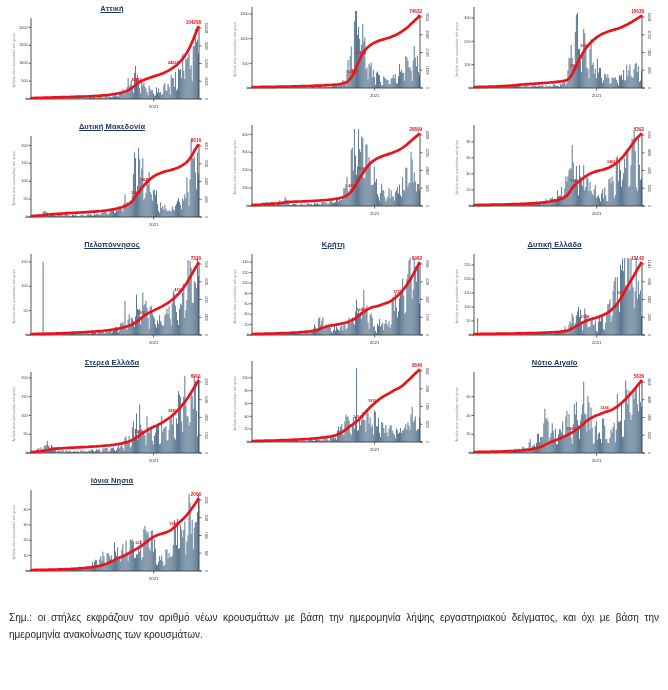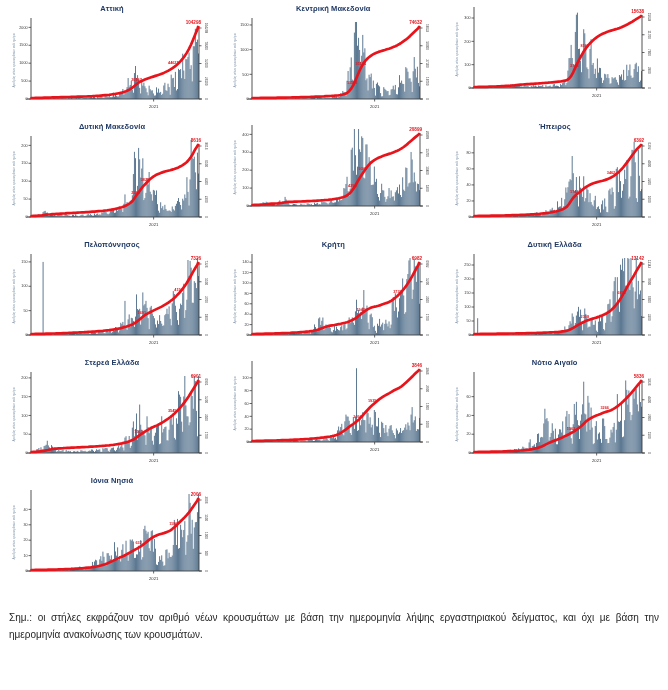--- a/index.html
+++ b/index.html
@@ -1,20 +1,20 @@
 <!DOCTYPE html>
 <html><head>
 <meta charset="utf-8">
 <style>
   html,body{margin:0;padding:0;background:#ffffff;}
   body{width:668px;height:690px;font-family:"Liberation Sans",sans-serif;overflow:hidden;}
   .page{width:668px;box-sizing:border-box;padding:2px 3px 0 3px;}
   .charts-grid{display:grid;grid-template-columns:repeat(3,1fr);column-gap:2px;row-gap:6px;}
   .chart-cell{margin:0;width:218px;}
-  .chart-title{text-align:center;font-weight:bold;font-size:7.5px;letter-spacing:.1px;margin:2px 0 0 0;}
+  .chart-title{text-align:center;font-weight:bold;font-size:7.5px;letter-spacing:.1px;margin:2px 0 0 0;text-decoration:underline;}
   .chart-svg{display:block;margin:0 auto;}
   .footnote{margin:24px 6px 0 6px;font-size:10px;line-height:1.65;color:#262626;text-align:justify;}
 </style>
 </head>
 <body>
 
 <div class="page">
   <div class="charts-grid">
   <figure class="chart-cell">
     <figcaption class="chart-title" style="color: rgb(31, 56, 100);">Αττική</figcaption>
@@ -208,21 +208,20 @@
           <text x="150.64" y="94.5" text-anchor="middle" font-size="4.2" fill="#333333">2021</text>
           <text x="12" y="47.5" font-size="3.2" fill="#7a90a8" text-anchor="middle" transform="rotate(-90 12 47.5)">Αριθμός νέων κρουσμάτων ανά ημέρα</text>
           <polyline points="28.5,85.0 30.6,85.0 32.7,84.9 34.8,84.9 36.9,84.8 39.0,84.8 41.1,84.7 43.2,84.6 45.3,84.6 47.4,84.5 49.5,84.4 51.6,84.4 53.7,84.3 55.8,84.3 57.9,84.2 60.0,84.2 62.1,84.1 64.2,84.0 66.3,84.0 68.4,83.9 70.5,83.9 72.6,83.8 74.7,83.7 76.8,83.7 78.9,83.6 81.0,83.5 83.1,83.5 85.2,83.4 87.3,83.3 89.4,83.2 91.5,83.0 93.6,82.9 95.7,82.8 97.8,82.6 99.9,82.4 102.0,82.2 104.1,82.0 106.2,81.8 108.3,81.5 110.4,81.2 112.5,80.9 114.6,80.5 116.7,80.1 118.8,79.6 120.9,79.0 123.0,78.2 125.1,77.3 127.2,76.1 129.3,74.7 131.4,73.0 133.5,71.3 135.6,69.7 137.7,68.4 139.8,67.5 141.9,66.6 144.0,65.8 146.1,65.0 148.2,64.3 150.3,63.6 152.4,62.9 154.5,62.2 156.6,61.5 158.7,60.7 160.8,59.9 162.9,58.9 165.0,57.9 167.1,56.7 169.2,55.3 171.3,53.9 173.4,52.2 175.5,50.3 177.6,48.1 179.7,45.7 181.8,42.9 183.9,39.6 186.0,35.9 188.1,31.5 190.2,26.4 192.3,21.3 194.4,16.4 195,14.0" fill="none" stroke="#e8141c" stroke-width="2.7" stroke-linecap="round" stroke-linejoin="round"></polyline>
           <text x="133.5" y="68.1" text-anchor="middle" font-size="3.8" font-weight="bold" fill="#e8141c">20167</text>
           <text x="170.3" y="51.4" text-anchor="middle" font-size="3.8" font-weight="bold" fill="#e8141c">44621</text>
           <text x="198" y="10.5" text-anchor="end" font-size="4.6" font-weight="bold" fill="#e8141c">104298</text>
         </svg>
   </figure>
 
   <figure class="chart-cell">
-    <figcaption class="chart-title" style="color: rgb(31, 56, 100);">Κεντρική Μακεδονία</figcaption>
     <svg class="chart-svg" viewBox="0 0 218 101" width="218" height="101" xmlns="http://www.w3.org/2000/svg">
           <rect x="28.05" y="85.81" width="0.95" height="0.19" fill="#56738e"></rect>
           <rect x="29.10" y="85.80" width="0.95" height="0.20" fill="#56738e"></rect>
           <rect x="30.15" y="85.77" width="0.95" height="0.23" fill="#56738e"></rect>
           <rect x="31.20" y="85.90" width="0.95" height="0.10" fill="#56738e"></rect>
           <rect x="32.25" y="85.88" width="0.95" height="0.12" fill="#56738e"></rect>
           <rect x="33.30" y="85.91" width="0.95" height="0.09" fill="#56738e"></rect>
           <rect x="34.35" y="85.78" width="0.95" height="0.22" fill="#56738e"></rect>
           <rect x="35.40" y="85.64" width="0.95" height="0.36" fill="#56738e"></rect>
           <rect x="36.45" y="85.84" width="0.95" height="0.16" fill="#56738e"></rect>
@@ -994,21 +993,20 @@
           <text x="150.64" y="94.5" text-anchor="middle" font-size="4.2" fill="#333333">2021</text>
           <text x="12" y="47.5" font-size="3.2" fill="#7a90a8" text-anchor="middle" transform="rotate(-90 12 47.5)">Αριθμός νέων κρουσμάτων ανά ημέρα</text>
           <polyline points="28.5,85.0 30.6,84.9 32.7,84.9 34.8,84.8 36.9,84.6 39.0,84.5 41.1,84.3 43.2,84.1 45.3,83.8 47.4,83.7 49.5,83.6 51.6,83.5 53.7,83.4 55.8,83.1 57.9,82.9 60.0,82.5 62.1,82.2 64.2,81.9 66.3,81.9 68.4,81.8 70.5,81.7 72.6,81.6 74.7,81.5 76.8,81.5 78.9,81.4 81.0,81.3 83.1,81.2 85.2,81.1 87.3,81.0 89.4,80.9 91.5,80.8 93.6,80.6 95.7,80.5 97.8,80.3 99.9,80.2 102.0,80.0 104.1,79.8 106.2,79.5 108.3,79.3 110.4,79.0 112.5,78.7 114.6,78.3 116.7,77.8 118.8,77.2 120.9,76.5 123.0,75.5 125.1,73.9 127.2,71.7 129.3,68.9 131.4,65.5 133.5,61.6 135.6,58.0 137.7,54.7 139.8,51.7 141.9,48.6 144.0,45.8 146.1,43.4 148.2,41.6 150.3,40.1 152.4,38.9 154.5,37.8 156.6,36.9 158.7,36.1 160.8,35.3 162.9,34.6 165.0,33.9 167.1,33.2 169.2,32.4 171.3,31.6 173.4,30.7 175.5,29.6 177.6,28.4 179.7,27.0 181.8,25.4 183.9,23.6 186.0,21.7 188.1,19.9 190.2,18.1 192.3,16.4 194.4,14.8 195,14.0" fill="none" stroke="#e8141c" stroke-width="2.7" stroke-linecap="round" stroke-linejoin="round"></polyline>
           <text x="128.3" y="67.2" text-anchor="middle" font-size="3.8" font-weight="bold" fill="#e8141c">4293</text>
           <text x="138.8" y="50.0" text-anchor="middle" font-size="3.8" font-weight="bold" fill="#e8141c">9348</text>
           <text x="198" y="10.5" text-anchor="end" font-size="4.6" font-weight="bold" fill="#e8141c">20899</text>
         </svg>
   </figure>
 
   <figure class="chart-cell">
-    <figcaption class="chart-title" style="color: rgb(31, 56, 100);">Ήπειρος</figcaption>
     <svg class="chart-svg" viewBox="0 0 218 101" width="218" height="101" xmlns="http://www.w3.org/2000/svg">
           <rect x="28.05" y="85.78" width="0.95" height="0.22" fill="#56738e"></rect>
           <rect x="30.15" y="85.73" width="0.95" height="0.27" fill="#56738e"></rect>
           <rect x="31.20" y="85.26" width="0.95" height="0.74" fill="#56738e"></rect>
           <rect x="32.25" y="85.59" width="0.95" height="0.41" fill="#56738e"></rect>
           <rect x="33.30" y="85.25" width="0.95" height="0.75" fill="#56738e"></rect>
           <rect x="34.35" y="85.62" width="0.95" height="0.38" fill="#56738e"></rect>
           <rect x="36.45" y="85.65" width="0.95" height="0.35" fill="#56738e"></rect>
           <rect x="37.50" y="85.53" width="0.95" height="0.47" fill="#56738e"></rect>
           <rect x="38.55" y="85.13" width="0.95" height="0.87" fill="#56738e"></rect>

